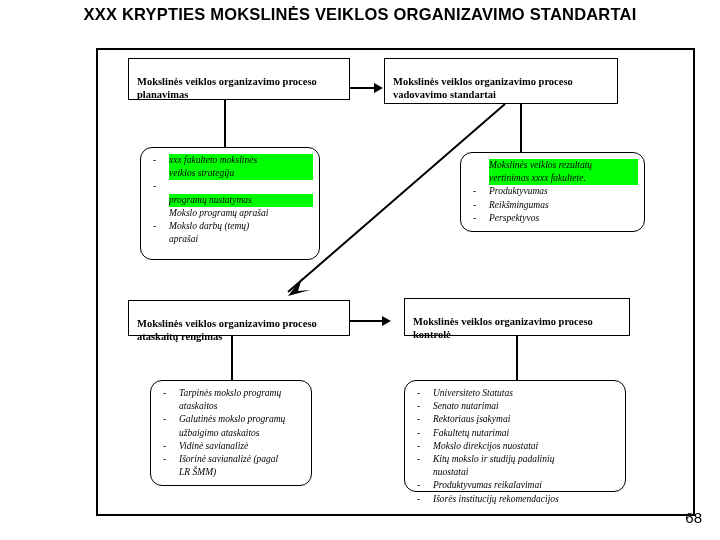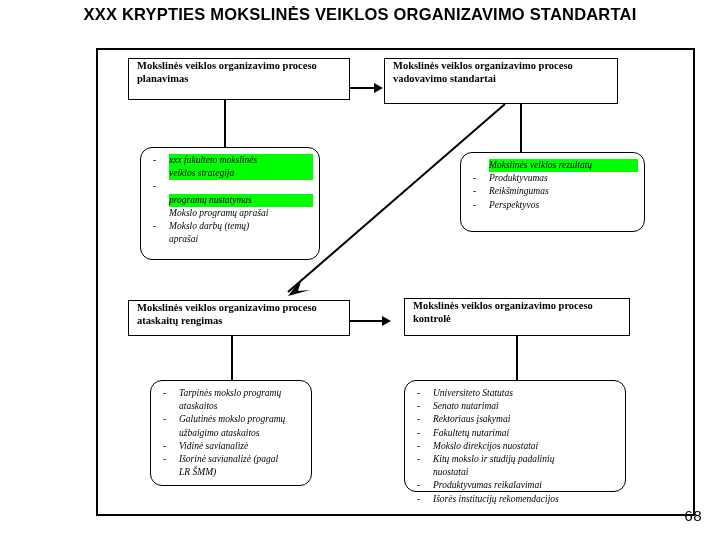--- a/index.html
+++ b/index.html
@@ -25,21 +25,21 @@
     position:absolute;left:96px;top:48px;width:599px;height:468px;
     border:2px solid #000;box-sizing:border-box;background:transparent;
   }
 
   
   .hbox{
     position:absolute;border:1.5px solid #000;box-sizing:border-box;
     background:#fff;
     font-family:"Liberation Serif",serif;
     font-weight:bold;font-size:10.5px;line-height:13px;color:#000;
-    padding:0 0 0 8px;
+    padding:16px 0 0 8px;
   }
   .hbox span{display:block;}
 
   #box-plan    {left:128px;top:58px;width:222px;height:42px;}
   #box-vadov   {left:384px;top:58px;width:234px;height:46px;}
   #box-ataskait{left:128px;top:300px;width:222px;height:36px;}
   #box-kontrole{left:404px;top:298px;width:226px;height:38px;}
 
   
   .cbox{
@@ -67,21 +67,21 @@
   .arrowhead{
     position:absolute;width:0;height:0;
     border-top:5.5px solid transparent;border-bottom:5.5px solid transparent;
     border-left:9px solid #000;
   }
   .diag{position:absolute;}
 
   
   .pageno{
     position:absolute;right:18px;bottom:14px;
-    font-family:Liberation Mono, monospace;
+    font-family:Liberation Sans, sans-serif;
     font-size:15px;color:#000;
   }
 </style>
 </head>
 <body>
 
 <div class="slide">
 
   <div class="title">XXX KRYPTIES MOKSLINĖS VEIKLOS ORGANIZAVIMO STANDARTAI</div>
 
@@ -133,20 +133,24 @@
       </div>
       <div class="row">
         <span class="dash blank">-</span>
         <span class="txt">aprašai</span>
       </div>
     </div>
   <div class="cbox" id="cbox-vadov">
       <div class="row">
         <span class="dash blank">-</span>
         <span class="txt hl">Mokslinės veiklos rezultatų</span>
+      </div>
+      <div class="row">
+        <span class="dash blank">-</span>
+        <span class="txt hl">vertinimas xxxx  fakultete.</span>
       </div>
       <div class="row">
         <span class="dash">-</span>
         <span class="txt">Produktyvumas</span>
       </div>
       <div class="row">
         <span class="dash">-</span>
         <span class="txt">Reikšmingumas</span>
       </div>
       <div class="row">

